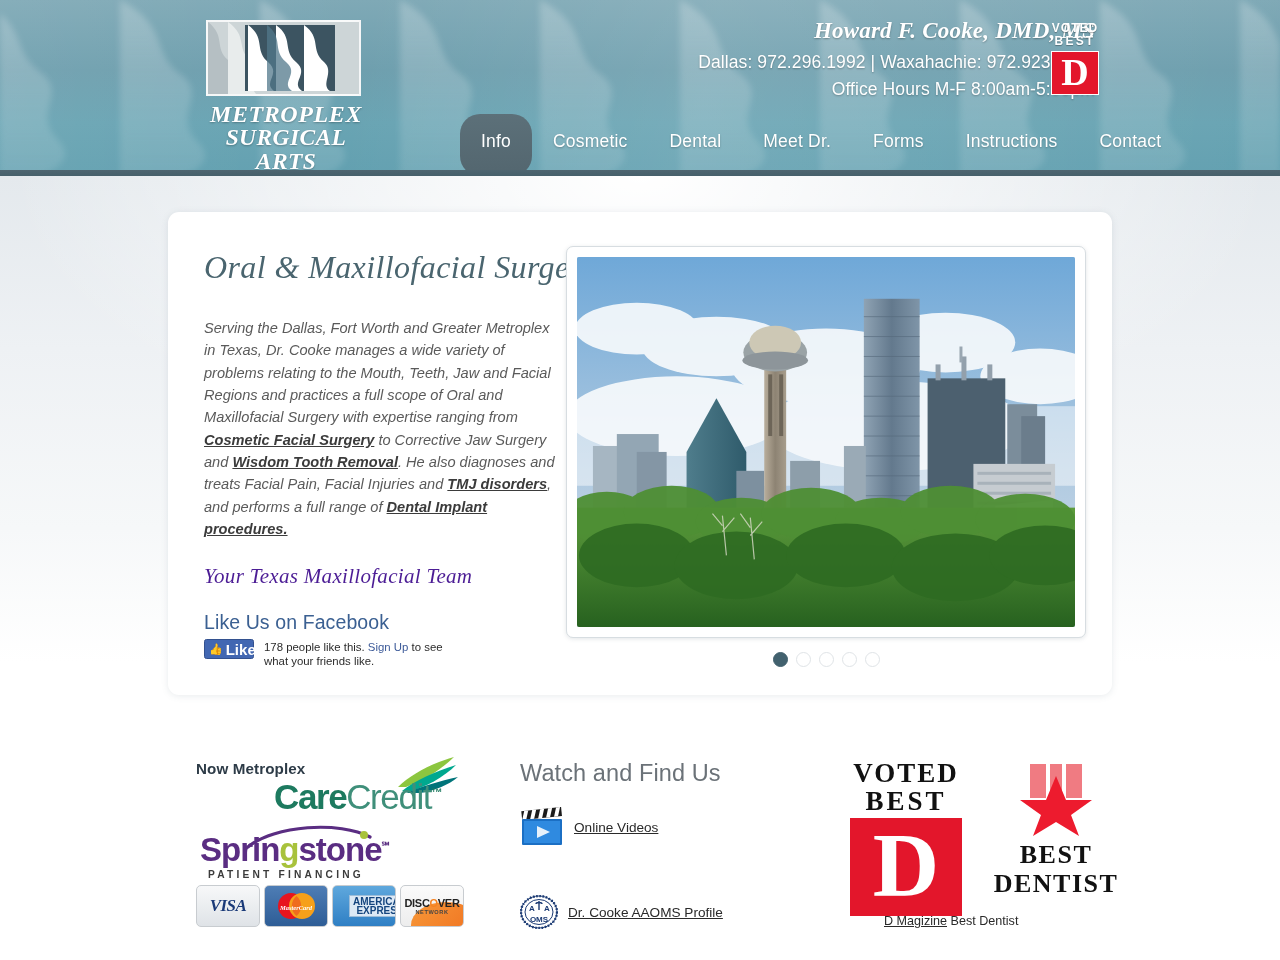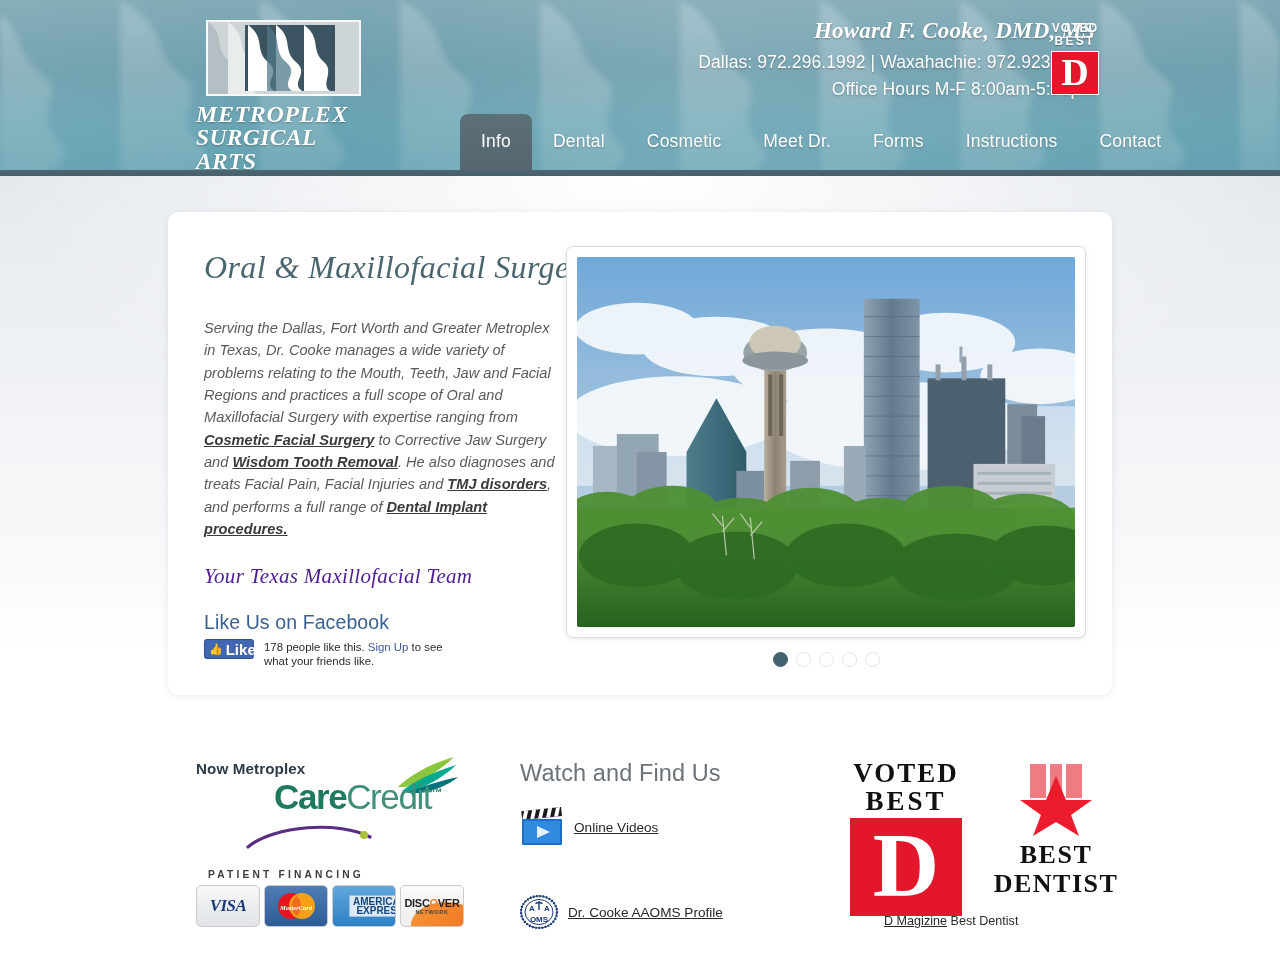--- a/index.html
+++ b/index.html
@@ -37,21 +37,21 @@
     background:linear-gradient(100deg, rgba(255,255,255,.06) 0%, rgba(255,255,255,0) 28%, rgba(255,255,255,.10) 55%, rgba(255,255,255,0) 100%);
   }
   .header-underline{
     position:absolute; left:0; top:170px; width:1280px; height:6px;
     background:linear-gradient(180deg,#4e6570 0%, #46606b 100%);
     z-index:6;
   }
 
   
   .logo{
-    position:absolute; left:196px; top:20px; width:180px; height:135px; z-index:4;
+    position:absolute; left:196px; top:20px; width:180px; height:135px; z-index:4;text-align:center;
   }
   .logo-box{
     width:155px; height:76px; border:2px solid rgba(255,255,255,.85);
     position:relative; overflow:hidden;
     background:linear-gradient(90deg,#b9c3c7 0%, #cfd6d7 28%, #e6eaea 46%, #c8d1d3 60%, #dde2e2 80%, #cfd6d8 100%);
     margin-left:10px;
   }
   .logo-text{
     margin-top:6px;
     color:#ffffff;
@@ -115,20 +115,21 @@
   .nav-item{
     color:#ffffff; font-size:17.5px; letter-spacing:.2px;
     padding:17px 21px 0 21px; height:62px;
     text-shadow:0 1px 2px rgba(0,0,0,.25);
     cursor:pointer; white-space:nowrap;
     border-radius:8px 8px 0 0;
   }
   .nav-item.active{
     background:linear-gradient(180deg,#5c7079 0%, #53666f 100%);
     text-shadow:none;
+    border-radius:20px;
   }
 
   
   .card{
     position:absolute; left:168px; top:212px; width:944px; height:483px;
     background:#ffffff; border-radius:11px;
     box-shadow:0 1px 7px rgba(90,110,125,.14);
   }
 
   .col-left{ position:absolute; left:36px; top:38px; width:360px; }
@@ -331,22 +332,22 @@
   <div class="dbadge-head">
     <div class="w1">VOTED</div>
     <div class="w2">BEST</div>
     <div class="dsq">
       <span>D</span>
     </div>
   </div>
 
   <div class="nav">
     <div class="nav-item active">Info</div>
+    <div class="nav-item">Cosmetic</div>
     <div class="nav-item">Dental</div>
-    <div class="nav-item">Cosmetic</div>
     <div class="nav-item">Meet Dr.</div>
     <div class="nav-item">Forms</div>
     <div class="nav-item">Instructions</div>
     <div class="nav-item">Contact</div>
   </div>
 </div>
 <div class="header-underline"></div>
 
 <div class="card">
 
@@ -509,20 +510,21 @@
       <div class="cc-logo"><span>Care</span><span class="c2">Credit</span><span class="tm">™</span></div>
     </div>
 
     <div class="sp-wrap">
       <div class="sp-arc">
         <svg width="140" height="26" viewBox="0 0 140 26">
           <path d="M4,24 C30,2 96,-2 126,14" stroke="#5a2d82" stroke-width="3.2" fill="none" stroke-linecap="round"></path>
           <circle cx="120" cy="12" r="4" fill="#a8c23c"></circle>
         </svg>
       </div>
+      <div class="sp-logo"><span>Sprin</span><span class="g">g</span><span>stone</span><span class="tm">℠</span></div>
       <div class="sp-sub">PATIENT FINANCING</div>
     </div>
 
     <div class="cards-row">
       <div class="ccard visa">
         <span>VISA</span>
       </div>
       <div class="ccard mc">
         <svg width="56" height="34" viewBox="0 0 56 34">
           <circle cx="23" cy="17" r="13" fill="#e8141e"></circle>

